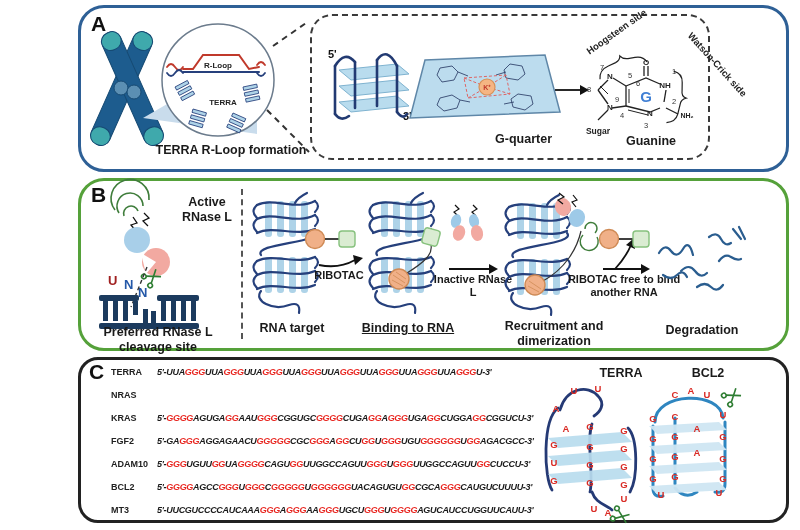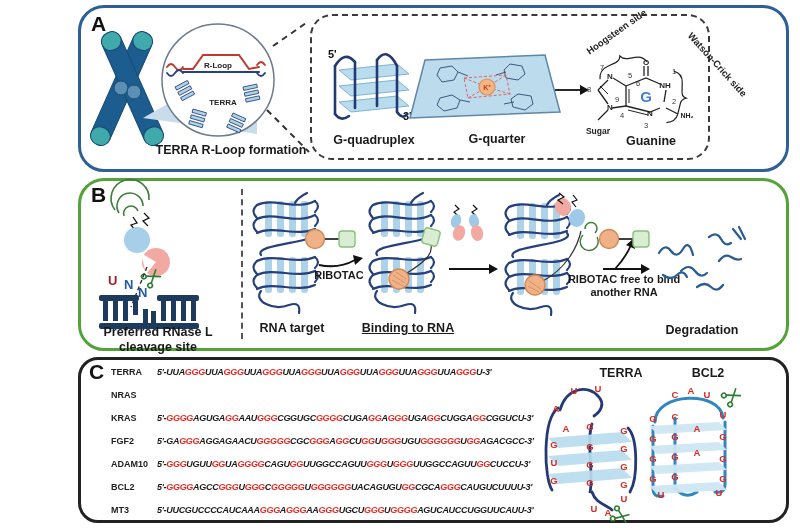--- a/index.html
+++ b/index.html
@@ -152,38 +152,37 @@
       <polygon points="20,30 78,24 90,34 32,40" fill="#b9dcee" stroke="#7fb3d0"></polygon>
       <polygon points="20,46 78,40 90,50 32,56" fill="#b9dcee" stroke="#7fb3d0"></polygon>
       <g stroke="#223a72" stroke-width="2.6" fill="none" stroke-linecap="round">
         <path d="M16,10 V58 M36,6 V52 M58,4 V50 M78,10 V56"></path>
         <path d="M16,10 Q26,-6 36,6"></path>
           <path d="M58,4 Q68,-10 78,10"></path>
         <path d="M16,58 Q22,66 30,60"></path>
           <path d="M78,56 q6,8 10,2"></path>
       </g>
     </svg>
-    <div class="cap" style="left:233px;top:125px;width:120px;">G-quadruplex</div>
 
     <svg class="abs" style="left:325px;top:42px;" width="160" height="78">
       <polygon points="19,10 139,5 154,62 4,68" fill="#bcdcee" stroke="#5f87a8" stroke-width="1.5"></polygon>
       <g stroke="#33466e" stroke-width="0.9" fill="none">
         <path d="M34,18 l12,-2 l6,6 l-4,8 l-12,2 l-5,-7 z M52,22 l10,4"></path>
         <path d="M104,14 l12,2 l3,8 l-7,6 l-12,-2 l-2,-8 z M100,22 l-10,3"></path>
         <path d="M34,48 l12,-3 l8,5 l-3,8 l-13,3 l-7,-6 z M54,50 l10,2"></path>
         <path d="M112,44 l13,2 l2,8 l-8,6 l-12,-3 l-2,-8 z M108,52 l-10,2"></path>
       </g>
       <g stroke="#d66" stroke-width="1" stroke-dasharray="3,2" fill="none">
         <path d="M58,28 L100,25 L104,44 L62,48 Z"></path>
         <path d="M58,28 L81,37 M100,25 L81,37 M104,44 L81,37 M62,48 L81,37"></path>
       </g>
       <circle cx="81" cy="37" r="8" fill="#f5b583" stroke="#d89057" stroke-width="1.2"></circle>
       <text x="81" y="40" font-size="7" font-weight="bold" fill="#c0392b" text-anchor="middle">K⁺</text>
     </svg>
-    <div class="cap" style="left:361px;top:124px;width:110px;">G-quarter</div>
+    <div class="cap" style="left:361px;top:124px;width:110px;text-align:right;">G-quarter</div>
 
     <svg class="abs" style="left:505px;top:50px;" width="130" height="92">
       <g stroke="#222" stroke-width="1.3" fill="none">
         <path d="M40,28 L60,20 L74,26"></path>
         <path d="M80,32 L78,44"></path>
         <path d="M74,50 L64,54 L40,48"></path>
         <path d="M42,52 L62,57" stroke-width="1"></path>
         <path d="M40,48 L40,28"></path>
           <path d="M43,45 L43,31" stroke-width="1"></path>
         <path d="M40,28 L27,20"></path>
@@ -238,20 +237,21 @@
       </g>
       <g stroke="#111" stroke-width="1.3" fill="none">
         <path d="M34,30 l4,6 l-6,2 l5,6"></path>
           <path d="M45,26 l5,5 l-6,3 l5,5"></path>
       </g>
       <circle cx="38" cy="53" r="13" fill="#a8cfe9"></circle>
       <circle cx="57" cy="75" r="14" fill="#f2a9a1"></circle>
       <polygon points="57,75 42,66 47,87" fill="#fff"></polygon>
       <use href="#scissors" transform="translate(44,90) rotate(-35)"></use>
     </svg>
+    <div class="cap" style="left:94px;top:14px;width:64px;">Active RNase L</div>
 
     <span class="unn" style="left:27px;top:92px;color:#a02020;">U</span>
     <span class="unn" style="left:43px;top:96px;color:#2458a8;">N</span>
     <span class="unn" style="left:57px;top:104px;color:#2458a8;">N</span>
     <svg class="abs" style="left:0;top:0;" width="160" height="170">
       <line x1="66" y1="86" x2="50" y2="126" stroke="#333" stroke-width="1.4" stroke-dasharray="4,3"></line>
     </svg>
     <svg class="abs" style="left:16px;top:112px;" width="105" height="40">
       <g fill="#1c3b5e">
         <rect x="2" y="30" width="100" height="6" rx="2"></rect>
@@ -311,37 +311,39 @@
     <svg class="abs" style="left:366px;top:22px;" width="44" height="38">
       <g stroke="#111" stroke-width="1.2" fill="none">
         <path d="M8,2 l4,4 l-5,3 l4,4"></path>
           <path d="M26,2 l4,4 l-5,3 l4,4"></path>
       </g>
       <ellipse cx="9" cy="18" rx="5" ry="7" fill="#9ecae8" transform="rotate(18 9 18)"></ellipse>
       <ellipse cx="12" cy="30" rx="6" ry="8" fill="#f2a9a1" transform="rotate(18 12 30)"></ellipse>
       <ellipse cx="27" cy="18" rx="5" ry="7" fill="#9ecae8" transform="rotate(-12 27 18)"></ellipse>
       <ellipse cx="30" cy="30" rx="6" ry="8" fill="#f2a9a1" transform="rotate(-12 30 30)"></ellipse>
     </svg>
+    <div class="cap sm" style="left:352px;top:92px;width:80px;">Inactive RNase L</div>
 
     <svg class="abs" style="left:420px;top:6px;" width="100" height="136">
       <use href="#g4t" y="6"></use>
       <path d="M42,94 C64,82 76,62 80,44" stroke="#333" stroke-width="1.2" fill="none"></path>
       <ellipse cx="62" cy="20" rx="8" ry="9" fill="#f2a9a1" transform="rotate(-15 62 20)"></ellipse>
       <ellipse cx="76" cy="31" rx="8" ry="9" fill="#9ecae8" transform="rotate(20 76 31)"></ellipse>
       <g stroke="#3f7d3b" stroke-width="1.4" fill="none">
         <path d="M84,42 a6,6 0 1 1 10,4"></path>
           <path d="M82,48 a9,9 0 1 0 14,2"></path>
       </g>
       <g stroke="#111" stroke-width="1.2" fill="none">
         <path d="M58,6 l5,4 l-6,3 l5,4"></path>
           <path d="M72,8 l4,5 l-5,2 l4,5"></path>
       </g>
       <circle cx="34" cy="98" r="10" fill="#f0b088" stroke="#cf8a55" stroke-width="1.4"></circle>
       <path d="M28,94 L40,102 M27,99 L38,105" stroke="#cf8a55" stroke-width="0.8"></path>
     </svg>
+    <div class="cap" style="left:408px;top:138px;width:130px;">Recruitment and dimerization</div>
 
     <svg class="abs" style="left:516px;top:44px;" width="58" height="28">
       <circle cx="12" cy="14" r="9.5" fill="#f0b088" stroke="#cf8a55" stroke-width="1.4"></circle>
       <line x1="22" y1="14" x2="36" y2="14" stroke="#111" stroke-width="1.6"></line>
       <rect x="36" y="6" width="16" height="16" rx="3" fill="#daecd2" stroke="#86c17d" stroke-width="1.4"></rect>
     </svg>
     <div class="cap sm" style="left:468px;top:92px;width:150px;">RIBOTAC free to bind another RNA</div>
 
     <svg class="abs" style="left:572px;top:40px;" width="95" height="80">
       <g stroke="#2a5d8f" stroke-width="2.2" fill="none" stroke-linecap="round">

